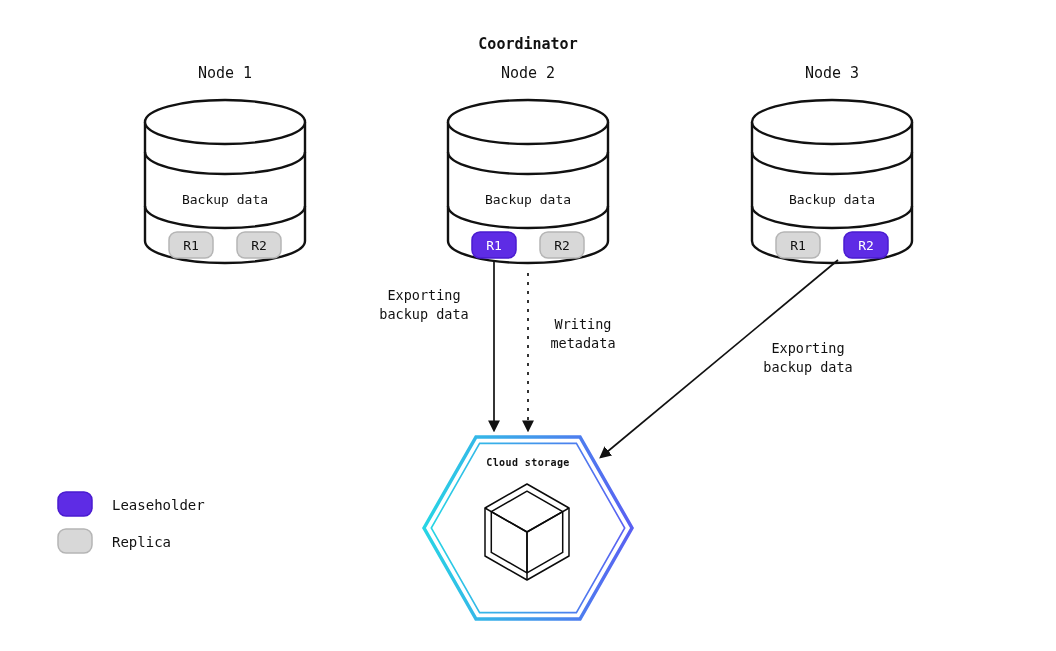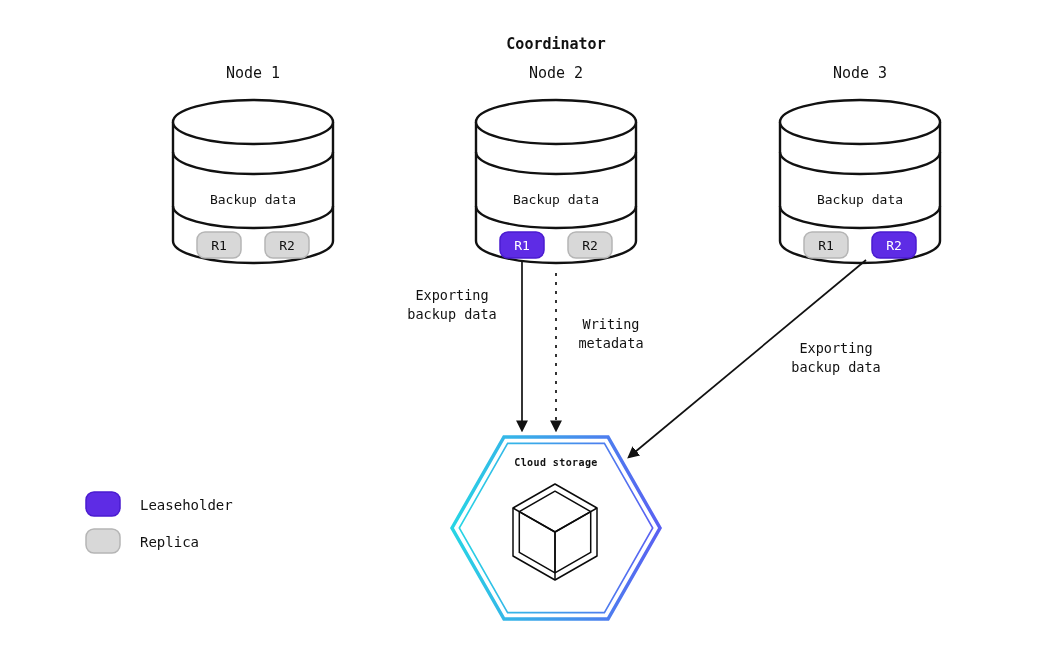--- a/index.html
+++ b/index.html
@@ -1,16 +1,16 @@
 <!DOCTYPE html>
 <html><head>
 <meta charset="utf-8">
 <style>
   html,body{margin:0;padding:0;background:#ffffff;width:1056px;height:651px;overflow:hidden;}
-  .stage{position:relative;width:972px;height:651px;background:#ffffff;padding-left:28px;}
+  .stage{position:relative;width:972px;height:651px;background:#ffffff;}
   svg text{font-family:"DejaVu Sans Mono","Liberation Mono",monospace;fill:#111111;}
   .t-title{font-size:15px;font-weight:700;}
   .t-node{font-size:15px;}
   .t-body{font-size:13px;}
   .t-badge{font-size:13px;}
   .t-badge-light{fill:#ffffff;}
   .t-label{font-size:13.5px;}
   .t-legend{font-size:14px;}
   .t-cloud{font-size:10px;font-weight:700;letter-spacing:0.4px;}
   .shape{fill:#ffffff;stroke:#111111;stroke-width:2.4;}

